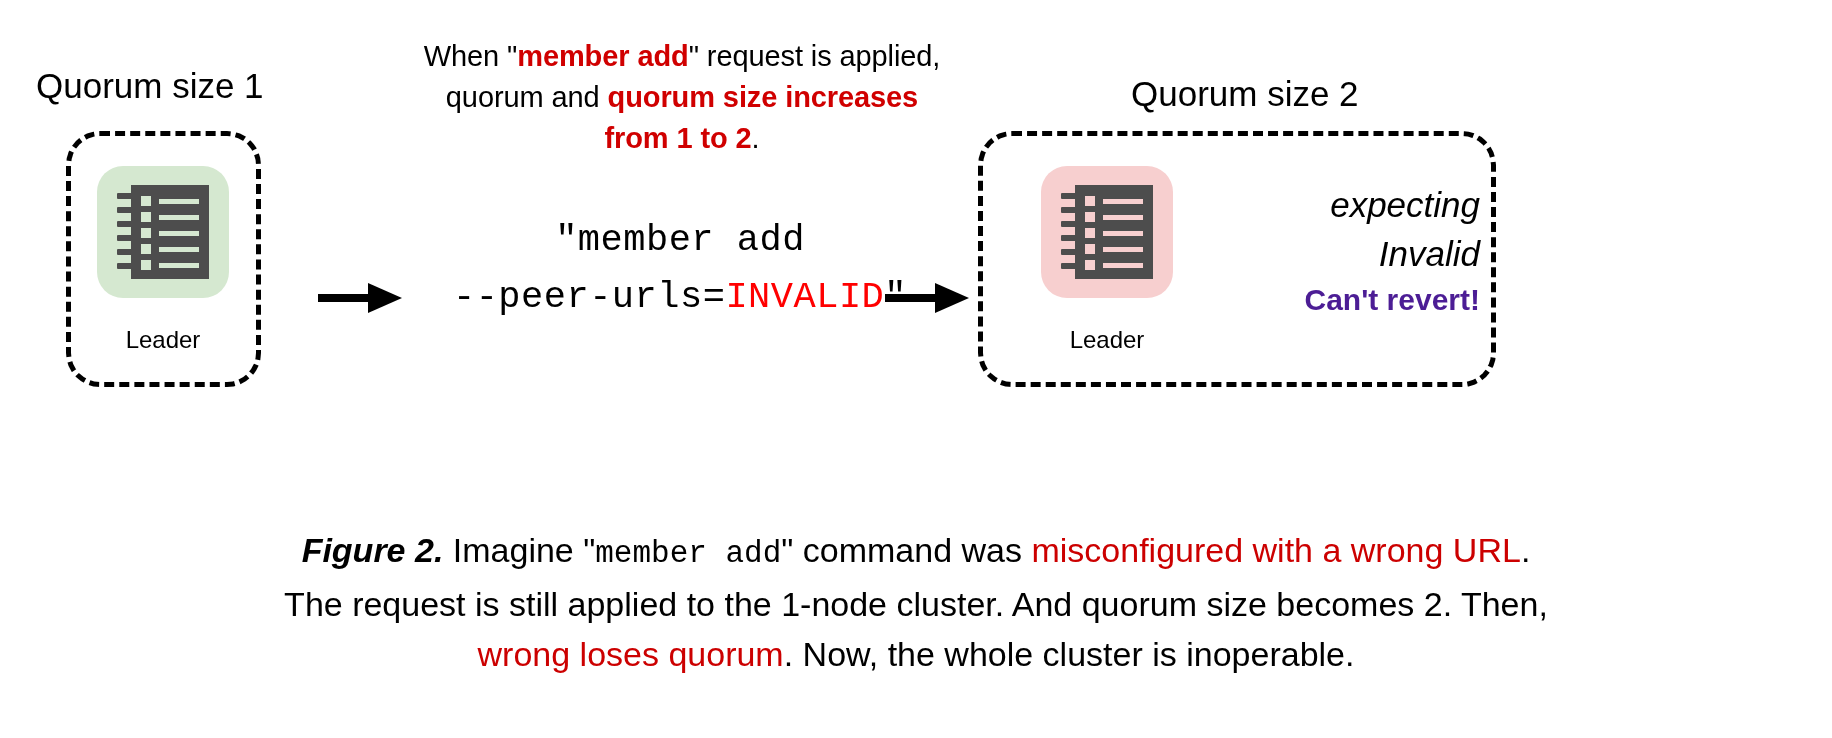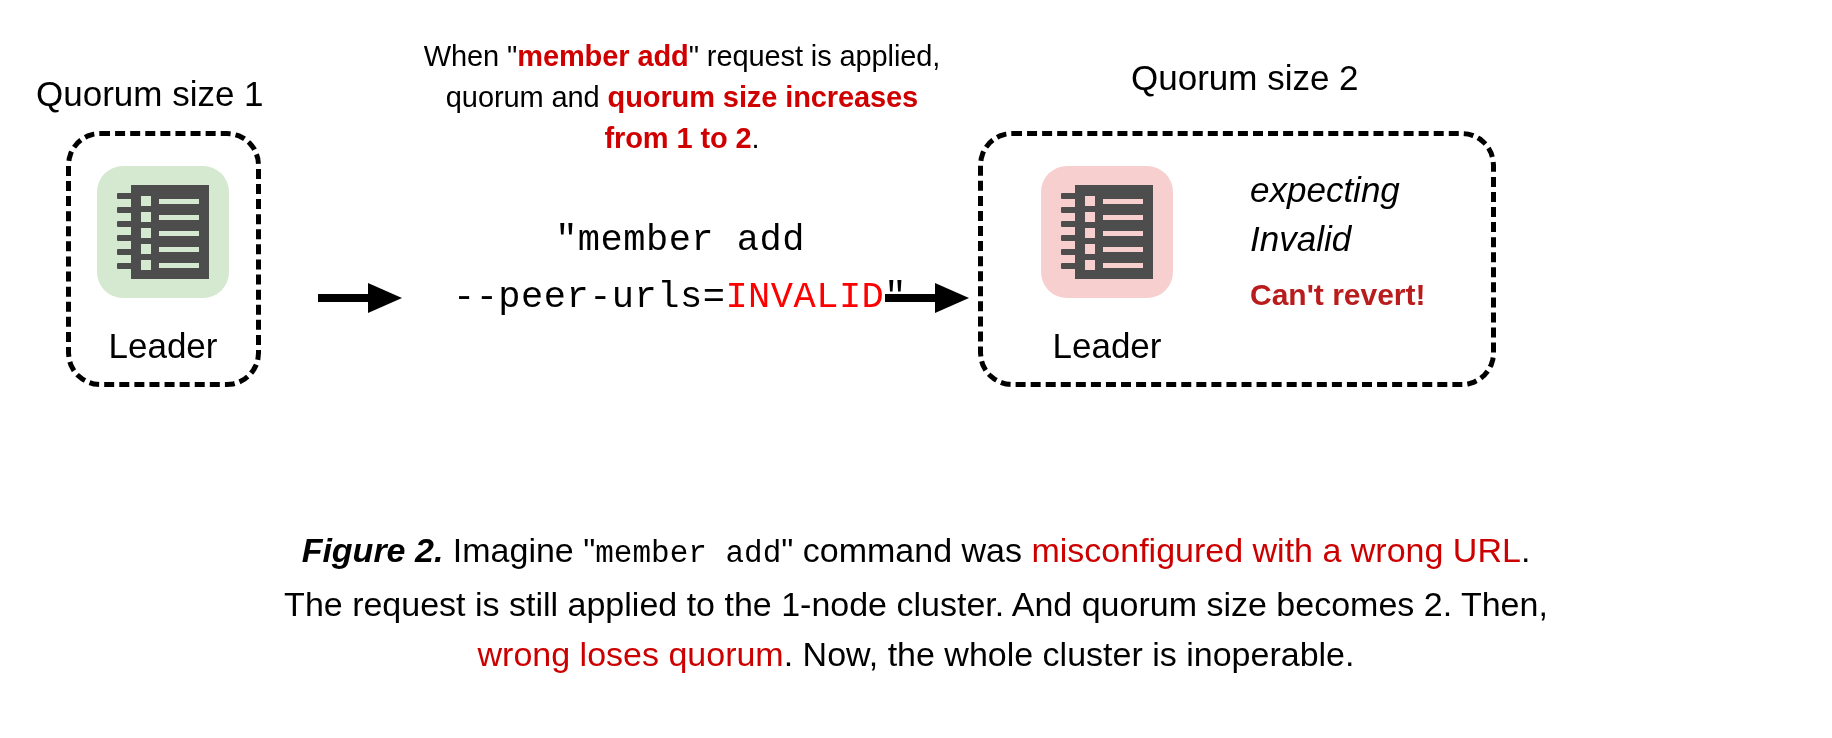--- a/index.html
+++ b/index.html
@@ -36,22 +36,22 @@
     color: #d00000;
     font-weight: bold;
   }
 
   
   .quorum-label {
     font-size: 35px;
     font-weight: 400;
     white-space: nowrap;
   }
-  #quorum-label-left  { left: 36px;   top: 74px; }
-  #quorum-label-right { left: 1131px; top: 58px; }
+  #quorum-label-left  { left: 36px;   top: 66px; }
+  #quorum-label-right { left: 1131px; top: 74px; }
 
   
   .cluster-box {
     border: 5px dashed #000000;
     border-radius: 34px;
     box-sizing: border-box;
     background: transparent;
   }
   #cluster-left  { left: 66px;  top: 131px; width: 195px; height: 256px; }
   #cluster-right { left: 978px; top: 131px; width: 518px; height: 256px; }
@@ -81,21 +81,21 @@
     z-index: -1;
   }
   .node-tile.green            { background: #d5e8d0; }
   .node-tile.green::after     { background: #b7c9b2; }
   .node-tile.pink             { background: #f7cfcf; }
   .node-tile.pink::after      { background: #c9a3a3; }
 
   .node-label {
     margin-top: 30px;
     text-align: center;
-    font-size: 35px;
+    font-size: 24px;
     font-weight: 400;
     line-height: 1;
   }
 
   #node-left  { left: 97px;  top: 166px; }
   #node-right { left: 1041px; top: 166px; }
 
   
   .notebook-icon { display: block; }
 
@@ -115,35 +115,35 @@
     font-size: 37px;
     line-height: 57px;
     letter-spacing: 0.5px;
     white-space: nowrap;
   }
   .cmd-invalid { color: #ff0000; }
 
   
   #status-block {
     left: 1250px;
-    top: 165px;
+    top: 180px;
     width: 230px;
-    text-align: left;
+    text-align: right;
   }
   .status-line {
     font-style: italic;
     font-size: 35px;
     line-height: 49px;
     font-weight: 400;
   }
   #cant-revert {
-    margin-top: 17px;
+    margin-top: 7px;
     font-size: 30px;
     font-weight: bold;
-    color: #b91c1c;
+    color: #4c1d95;
     line-height: 1;
   }
 
   
   #figure-caption {
     left: 50px;
     top: 525px;
     width: 1732px;
     text-align: center;
     font-size: 34px;

